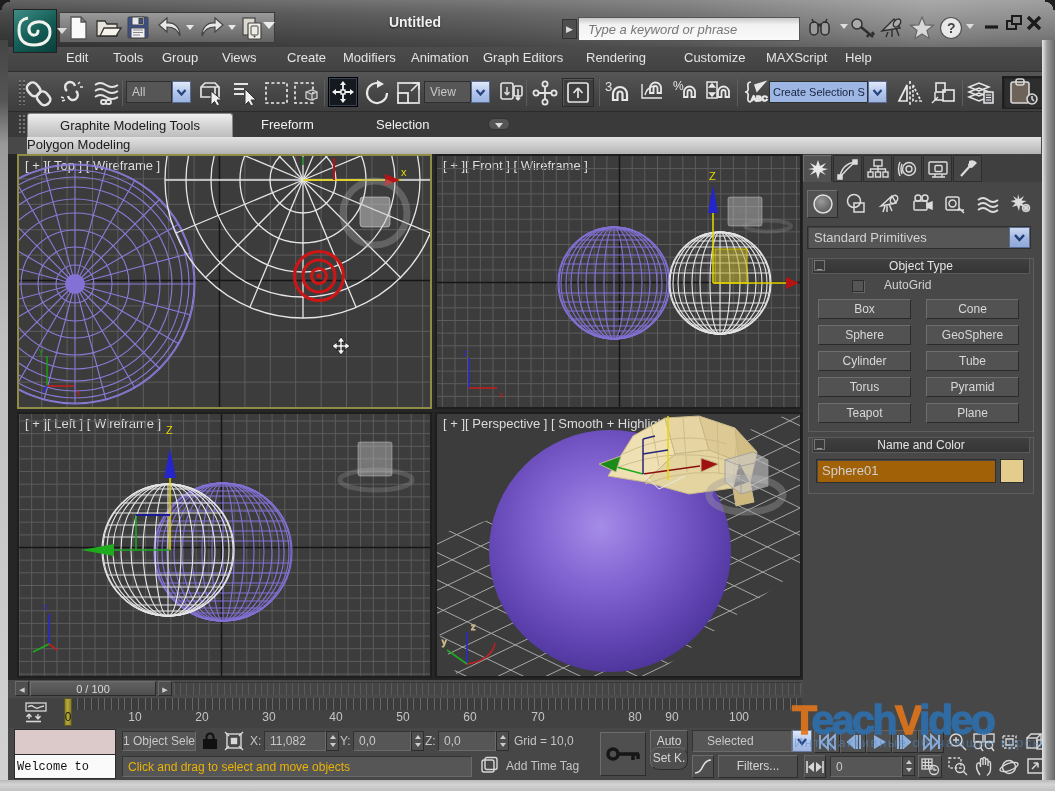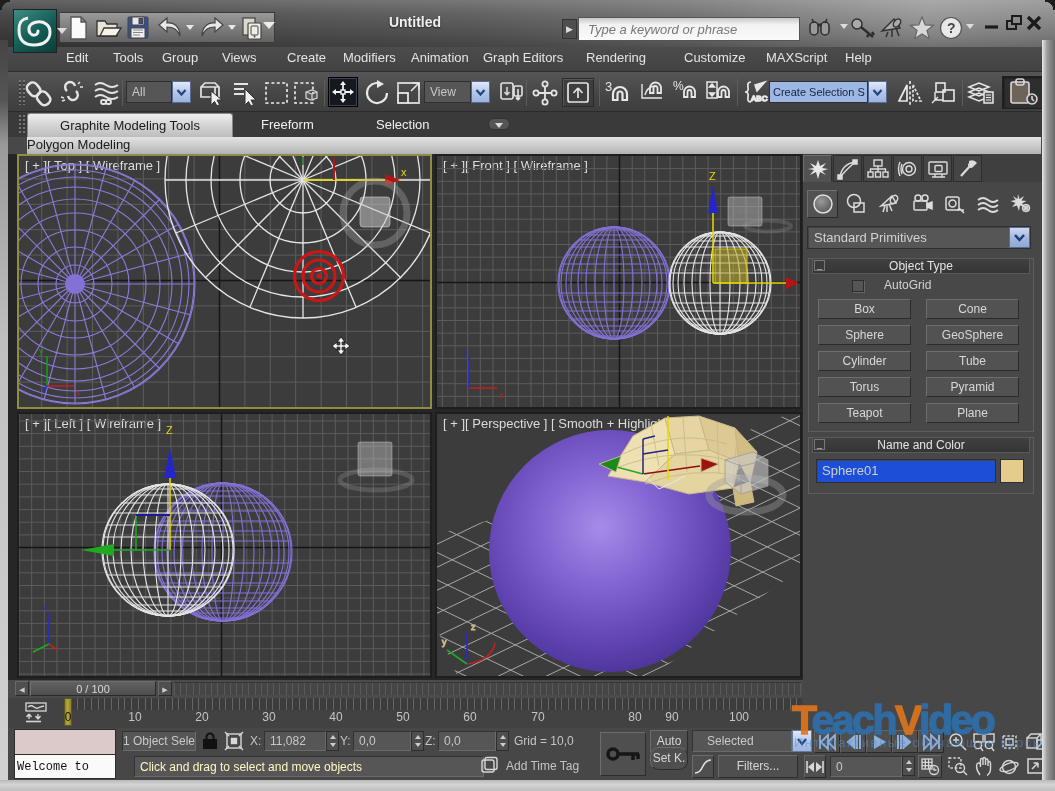--- a/index.html
+++ b/index.html
@@ -953,21 +953,21 @@
     <div class="abs slab" style="left:242px;">X:</div>
     <div class="fld" style="left:256px;top:3px;width:62px;height:20px;line-height:19px;padding-left:5px;">11,082</div>
     <div class="spin" style="left:318px;top:3px;"></div>
     <div class="abs slab" style="left:332px;">Y:</div>
     <div class="fld" style="left:345px;top:3px;width:58px;height:20px;line-height:19px;padding-left:5px;">0,0</div>
     <div class="spin" style="left:403px;top:3px;"></div>
     <div class="abs slab" style="left:417px;">Z:</div>
     <div class="fld" style="left:430px;top:3px;width:58px;height:20px;line-height:19px;padding-left:5px;">0,0</div>
     <div class="spin" style="left:488px;top:3px;"></div>
     <div class="abs slab" style="left:506px;">Grid = 10,0</div>
-    <div class="fld" style="left:126px;top:28px;width:350px;height:21px;line-height:20px;padding-left:5px;color:#fef9c3;">Click and drag to select and move objects</div>
+    <div class="fld" style="left:114px;top:28px;width:350px;height:21px;line-height:20px;padding-left:5px;color:#eab308;">Click and drag to select and move objects</div>
     <div class="abs" style="left:470px;top:28px;width:22px;height:21px;"><svg width="22" height="21" viewBox="0 0 22 21">
           <g fill="none" stroke="#d8d8d8" stroke-width="1.4">
             <rect x="4" y="4" width="12" height="12" rx="2"></rect>
             <rect x="7" y="1.5" width="12" height="12" rx="2"></rect>
           </g>
         </svg></div>
     <div class="abs slab" style="left:498px;top:31px;">Add Time Tag</div>
     <div class="btn3d" style="left:592px;top:4px;width:46px;height:44px;"><svg width="44" height="42" viewBox="0 0 44 42">
           <g stroke="#161616" fill="none">
             <circle cx="12" cy="21" r="5" stroke-width="3.5"></circle>
@@ -1248,21 +1248,21 @@
     <div class="otbtn" style="left:15px;top:197px;">Cylinder</div>
       <div class="otbtn" style="left:123px;top:197px;">Tube</div>
     <div class="otbtn" style="left:15px;top:223px;">Torus</div>
       <div class="otbtn" style="left:123px;top:223px;">Pyramid</div>
     <div class="otbtn" style="left:15px;top:249px;">Teapot</div>
       <div class="otbtn" style="left:123px;top:249px;">Plane</div>
 
     <div class="abs" style="left:5px;top:283px;width:226px;height:57px;border:1px solid #5e5e5e;background:#484848;"></div>
     <div class="abs rollhdr" style="left:9px;top:283px;width:218px;height:16px;">Name and Color</div>
     <div class="abs" style="left:11px;top:285px;width:11px;height:11px;border:1px solid #777;background:#3a3a3a;color:#ccc;font-size:9px;line-height:9px;text-align:center;">_</div>
-    <div class="abs" style="left:13px;top:305px;width:180px;height:24px;background:#1d4ed8;border:1px solid #2f2f2f;box-shadow:inset 1px 1px 0 #484848;color:#cfcfcf;font-size:13px;line-height:22px;padding-left:5px;">Sphere01</div>
+    <div class="abs" style="left:13px;top:305px;width:180px;height:24px;background:#a16207;border:1px solid #2f2f2f;box-shadow:inset 1px 1px 0 #484848;color:#cfcfcf;font-size:13px;line-height:22px;padding-left:5px;">Sphere01</div>
     <div class="abs" style="left:197px;top:305px;width:24px;height:24px;background:#e3cc8c;border:1px solid #2f2f2f;"></div>
   </div>
   <div id="wmark"><span class="o">T</span><span class="b">each</span><span class="o">V</span><span class="b">ideo</span></div>
   <div id="wmark2">Интерактивные обучающие курсы</div>
   <div id="bleft"></div>
   <div id="bright"></div>
   <div id="bbottom"></div>
 </div>
 
 </body></html>

